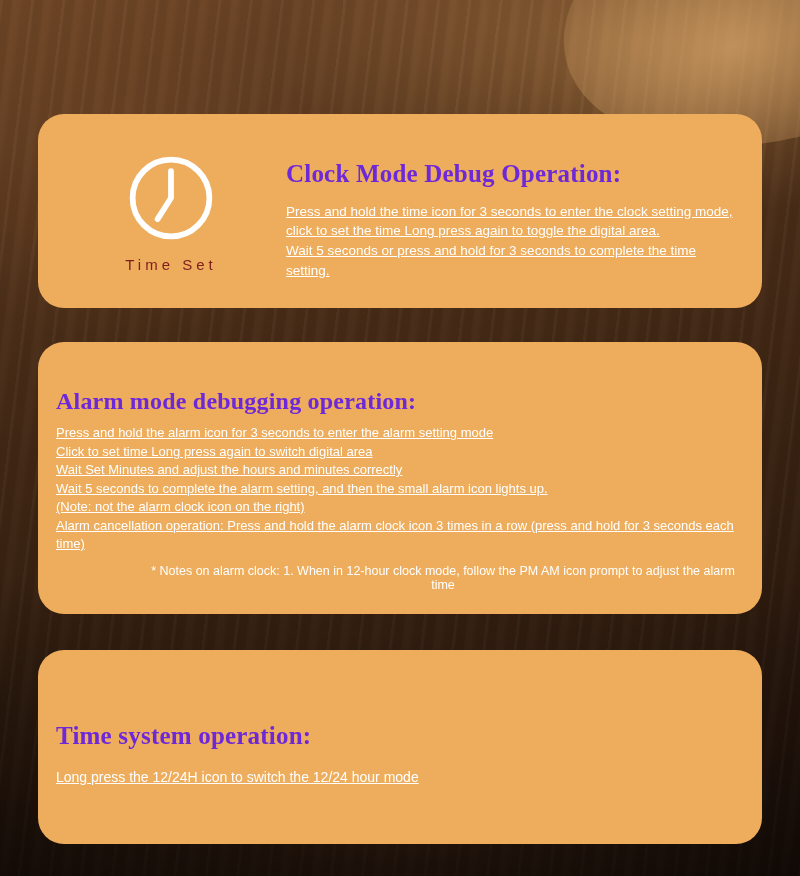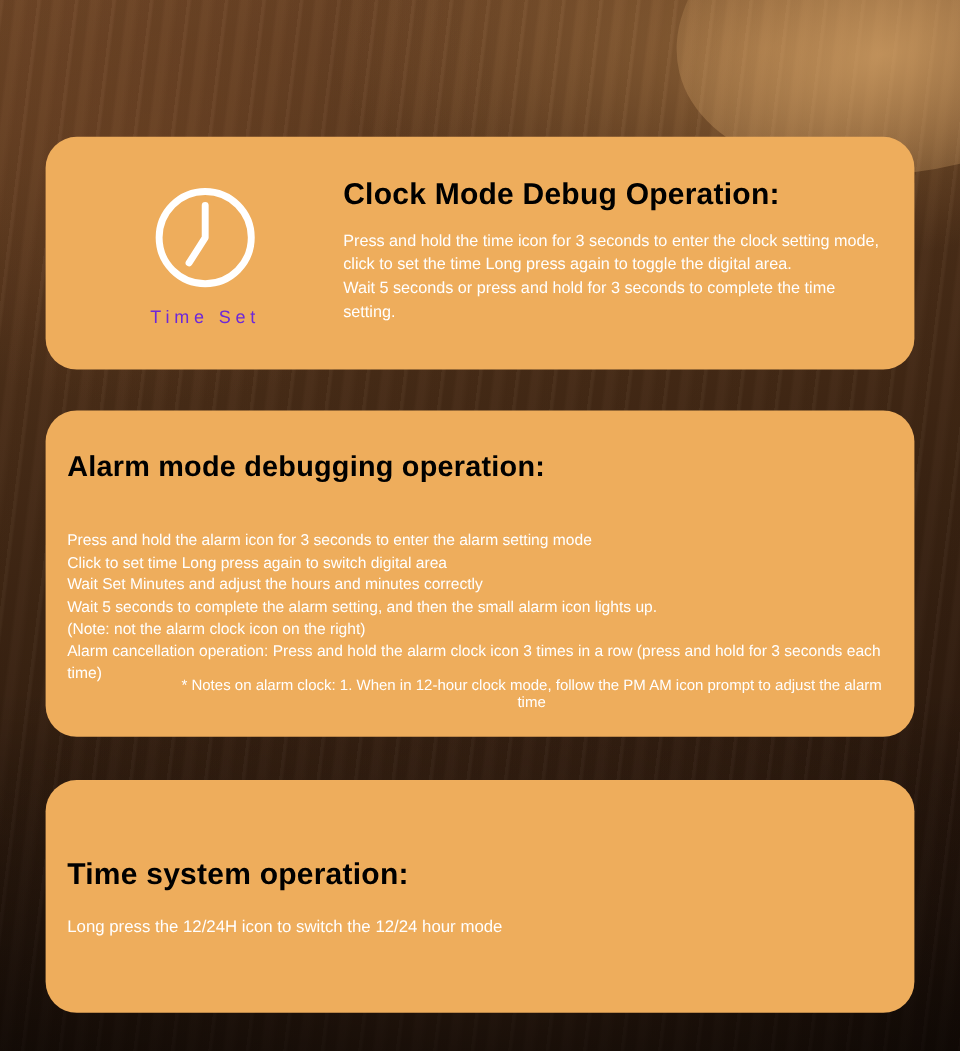--- a/index.html
+++ b/index.html
@@ -79,54 +79,56 @@
     display: flex;
     flex-direction: column;
     align-items: center;
     justify-content: center;
     color: #ffffff;
   }
   .icon-label {
     margin-top: 10px;
     font-size: 15px;
     letter-spacing: 4px;
-    color: #6d28d9;
+    color: #7f1d1d;
     font-weight: 400;
   }
   .text-col {
     flex: 1;
     display: flex;
     flex-direction: column;
     justify-content: center;
     padding-right: 4px;
   }
   .card-2 .text-col,
   .card-1 .text-col {
     justify-content: flex-start;
     padding-top: 14px;
   }
   .card-3 .text-col { justify-content: center; }
 
   h2.title {
-    margin: 5px 0 14px 0;
-    color: #000000;
+    margin: 16px 0 14px 0;
+    color: #6d28d9;
     font-size: 25px;
     font-weight: bold;
     letter-spacing: 0.2px;
     line-height: 1.1;
+    font-family: Liberation Serif, serif;
   }
   .card-2 h2.title { font-size: 24px; margin-bottom: 10px; }
   .card-3 h2.title { font-size: 25px; margin-bottom: 18px; }
 
   .body-lines {
     color: #ffffff;
     font-size: 13.5px;
     line-height: 1.48;
+    text-decoration: underline;
   }
-  .card-2 .body-lines { font-size: 13px; line-height: 1.42; margin-top: 28px; }
+  .card-2 .body-lines { font-size: 13px; line-height: 1.42; }
   .card-3 .body-lines { font-size: 14px; }
   .body-lines p { margin: 0; }
 
   .footnote {
     position: absolute;
     left: 112px;
     right: 26px;
     bottom: 22px;
     color: #ffffff;
     font-size: 12.5px;

